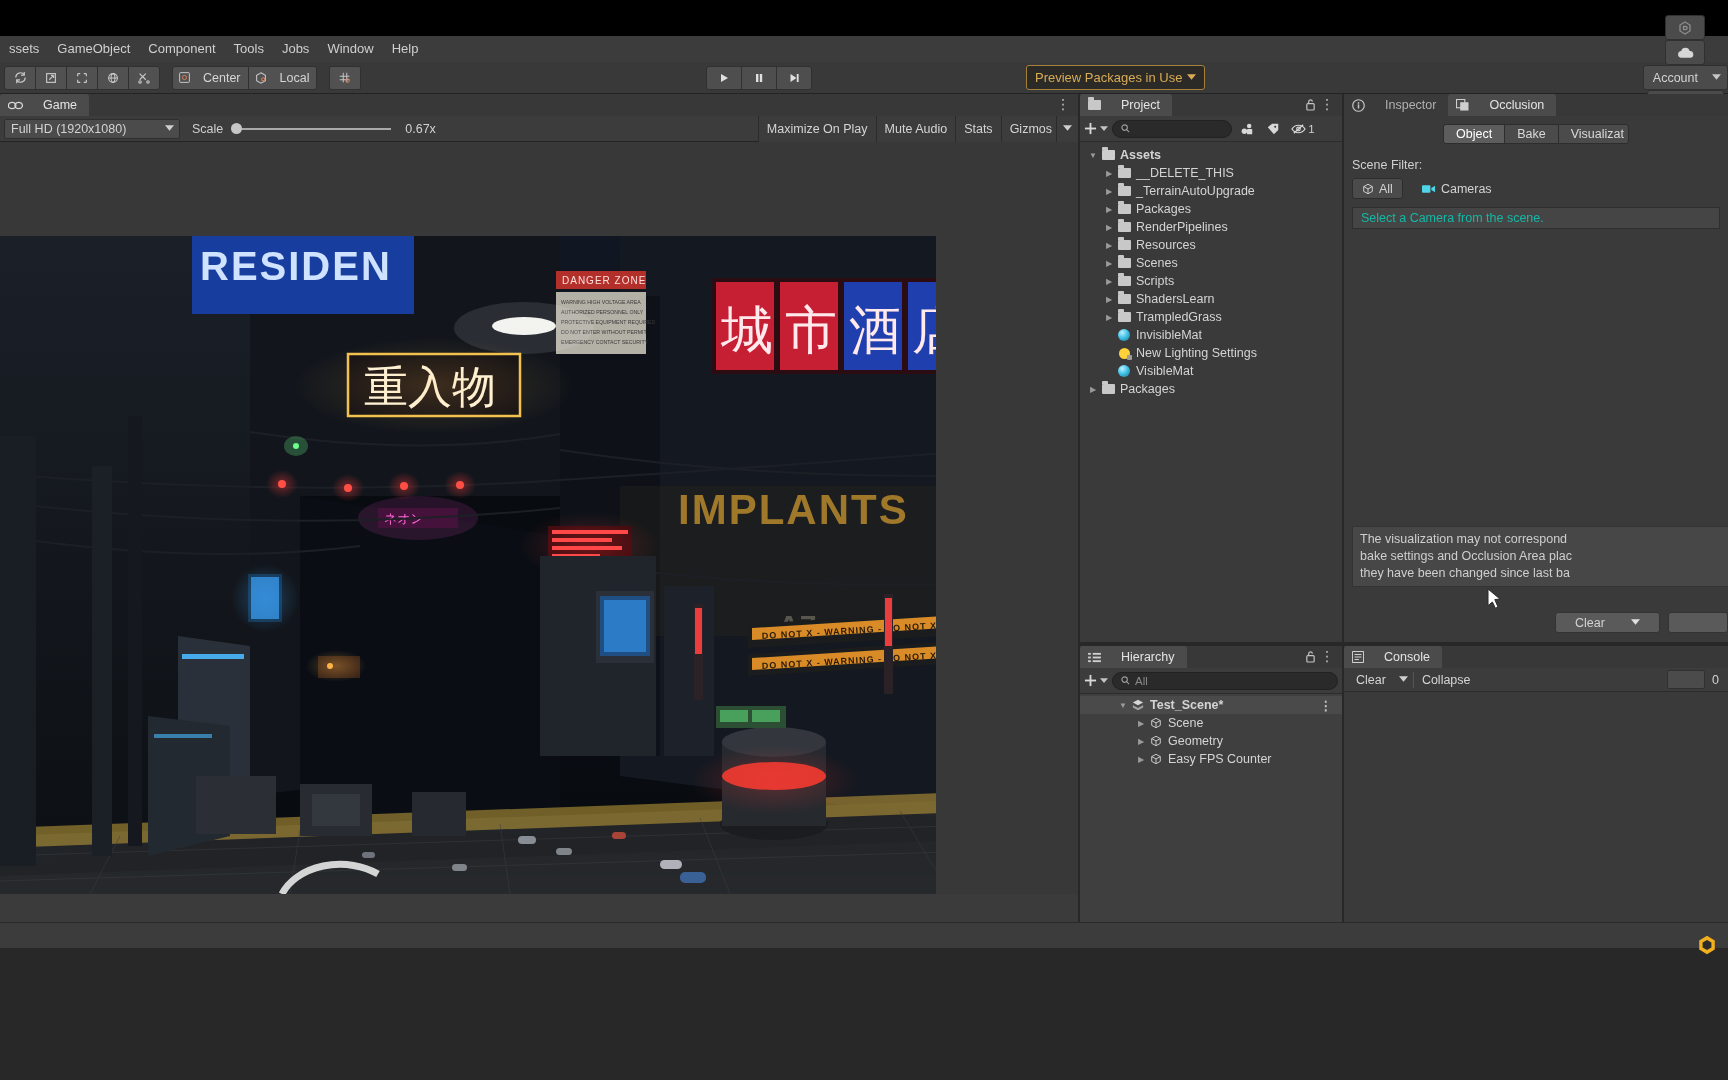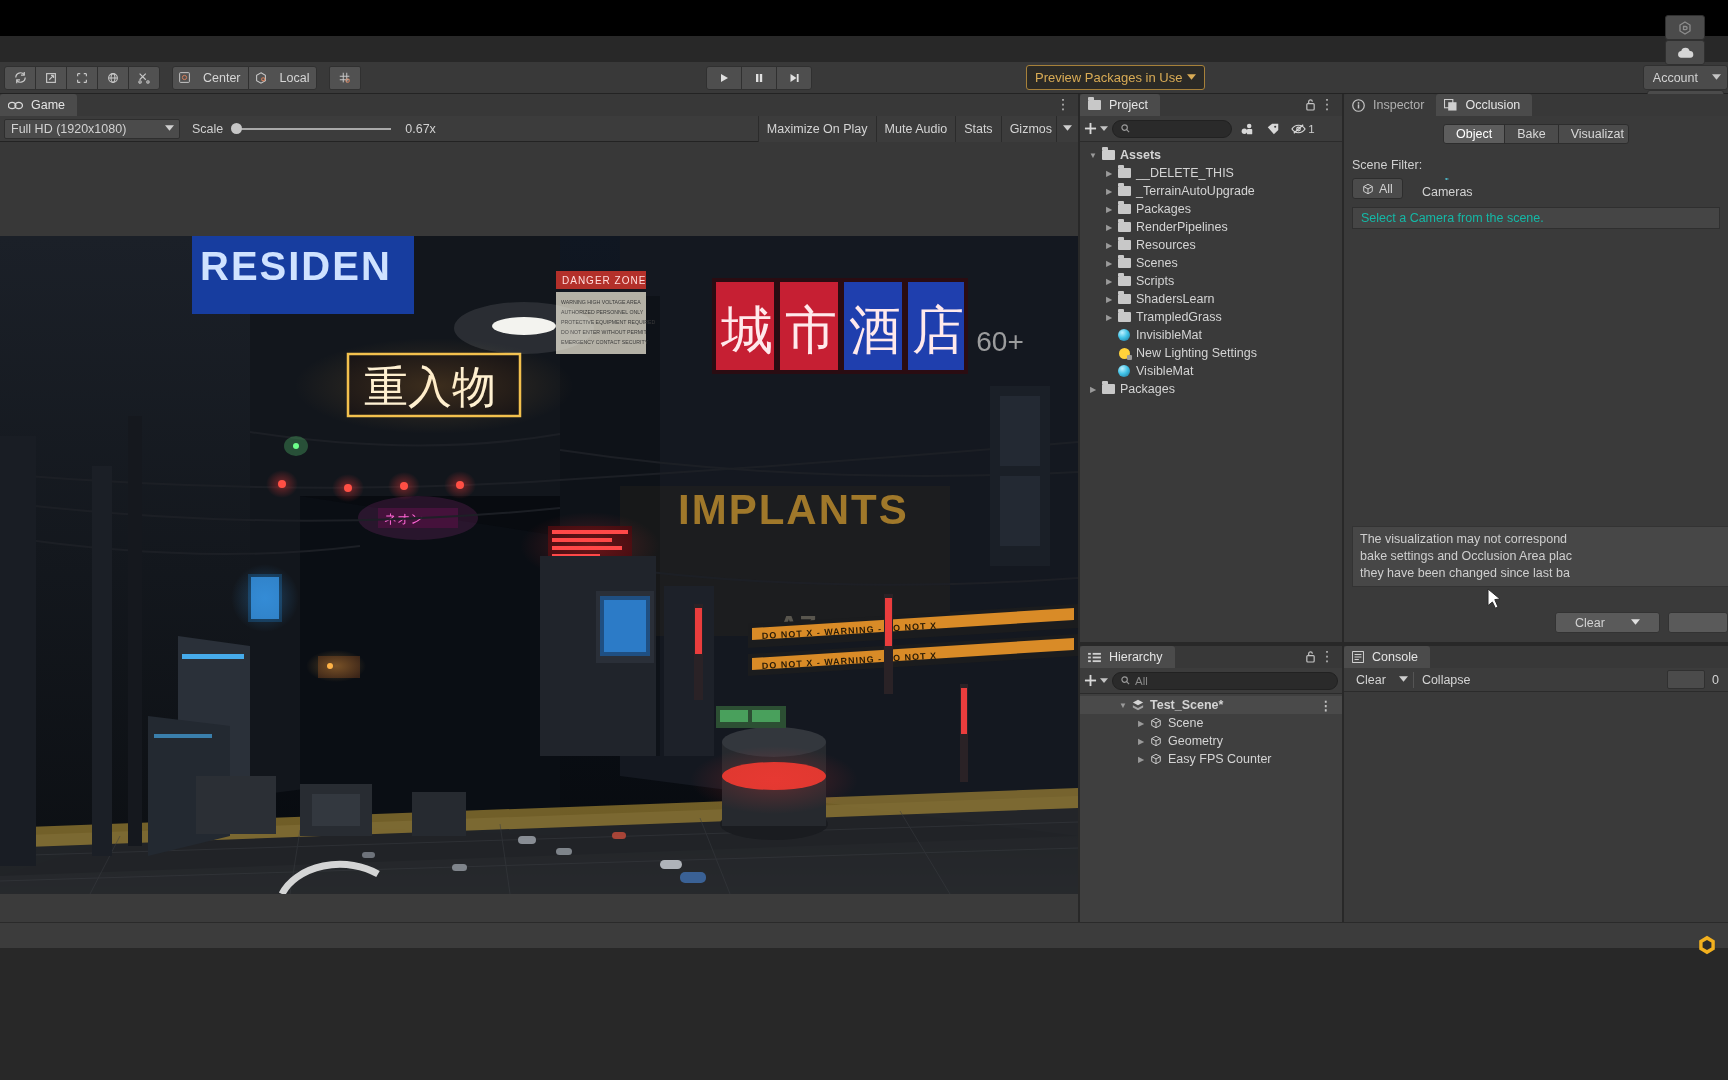--- a/index.html
+++ b/index.html
@@ -60,21 +60,21 @@
   .sqbtn { width:40px;height:25px;background:#4b4b4b;border:1px solid #303030;border-radius:3px;
            display:flex;align-items:center;justify-content:center;margin-left:6px;}
   .dropbtn { height:25px;background:#4b4b4b;border:1px solid #303030;border-radius:3px;
              display:flex;align-items:center;padding:0 6px 0 9px;gap:14px;margin-left:6px;font-size:12.5px;}
 
   
   .gamepanel { position:absolute; left:0; top:94px; width:1078px; height:828px; background:#383838; }
   .tabstrip { height:22px; background:#383838; display:flex; align-items:flex-end; position:relative;}
   .tab {
     height:22px; background:#4b4b4b; display:flex; align-items:center;
-    padding:0 12px 0 8px; gap:8px; font-size:12.5px; color:#e4e4e4;
+    padding:0 12px 0 8px; gap:20px; font-size:12.5px; color:#e4e4e4;
     border-radius:3px 3px 0 0;
   }
   .tab.inactive { background:#3a3a3a; color:#b0b0b0; }
   .kebab { position:absolute; right:8px; top:3px; color:#c3c3c3; font-size:14px; letter-spacing:0; line-height:14px;}
   .gametoolbar {
     height:26px; background:#3c3c3c; border-bottom:1px solid #232323;
     display:flex; align-items:center; gap:0; padding-left:4px;
   }
   .resdd {
     width:176px; height:20px; background:#4b4b4b; border:1px solid #2e2e2e; border-radius:2px;
@@ -83,21 +83,21 @@
   .scalelabel { margin-left:12px; font-size:12.5px; color:#cfcfcf;}
   .slider { position:relative; width:160px; height:16px; margin-left:8px; display:flex; align-items:center;}
   .slider .track { position:absolute; left:8px; right:0; height:2px; background:#a9a9a9;}
   .slider .knob { position:absolute; left:0; width:11px;height:11px;border-radius:50%;background:#c6c6c6;}
   .scaleval { margin-left:14px; font-size:12.5px;}
   .gt-right { margin-left:auto; display:flex; align-items:center; height:26px;}
   .gt-btn { height:26px; display:flex;align-items:center;padding:0 8px; background:#3c3c3c;
             border-left:1px solid #2b2b2b; font-size:12.5px; color:#d4d4d4;}
   .gt-btn.dd { padding-right:4px; gap:6px;}
 
-  .gameview { position:absolute; left:0; top:142px; width:1078px; height:658px; overflow:hidden;
+  .gameview { position:absolute; left:0; top:142px; width:936px; height:658px; overflow:hidden;
               background:#0a0c10; }
   .gv-bottom { position:absolute; left:0; top:800px; width:1078px; height:122px; background:#3b3b3b; }
 
   
   .projectpanel { position:absolute; left:1080px; top:94px; width:262px; height:548px; background:#3a3a3a;}
   .panel-tabstrip { height:22px; background:#383838; display:flex; align-items:flex-end; position:relative;}
   .p-lock { position:absolute; right:26px; top:4px; color:#c3c3c3;}
   .p-kebab { position:absolute; right:8px; top:3px; color:#c3c3c3; font-size:14px; line-height:14px;}
   .projtoolbar { height:26px; background:#3c3c3c; display:flex; align-items:center; padding:0 4px; gap:4px;
                  border-bottom:1px solid #2b2b2b;}
@@ -128,21 +128,21 @@
   .segbar { display:flex; justify-content:center; margin-top:2px;}
   .seg { height:20px; background:#4b4b4b; border:1px solid #2d2d2d; display:flex; align-items:center;
          padding:0 12px; font-size:12.5px; margin-left:-1px; color:#d8d8d8;}
   .seg:first-child{border-radius:3px 0 0 3px; margin-left:0;}
   .seg:last-child{border-radius:0 3px 3px 0;}
   .seg.active { background:#5d5d5d; color:#fff;}
   .sf-label { margin-top:14px; font-size:12.5px; color:#d0d0d0;}
   .sf-row { display:flex; align-items:center; gap:10px; margin-top:6px;}
   .sf-btn { height:21px; background:#4b4b4b; border:1px solid #2d2d2d; border-radius:3px;
             display:flex;align-items:center;padding:0 9px;gap:5px;font-size:12.5px;}
-  .sf-btn.flat { background:transparent;border:none;flex-direction:column;}
+  .sf-btn.flat { background:transparent;border:none;}
   .camerabox { margin-top:8px; height:22px; background:#454545; border:1px solid #2f2f2f;
                display:flex; align-items:center; padding:0 8px; color:#14b8a6; font-size:12.5px;}
   .warnbox { position:absolute; left:8px; top:410px; right:-12px; background:#474747; border:1px solid #333;
              padding:4px 7px; font-size:12.5px; color:#cfcfcf; line-height:17px;}
   .clearrow { position:absolute; left:0; right:0; top:496px; display:flex; justify-content:flex-end; gap:8px; padding-right:0px;}
   .cbtn { height:21px; background:#5a5a5a; border:1px solid #333; border-radius:3px; display:flex;
           align-items:center; justify-content:center; gap:26px; padding:0 10px; font-size:12.5px; min-width:105px;}
   .cbtn2 { height:21px; width:60px; background:#5a5a5a; border:1px solid #333; border-radius:3px;}
   .bakeinfo { position:absolute; left:8px; right:-12px; top:534px; background:#474747; border:1px solid #333;
               padding:3px 8px; font-size:12.5px;}
@@ -173,20 +173,29 @@
 
   .gv-img { position:absolute; inset:0; }
 </style>
 </head>
 <body>
 
 <div class="app">
 
   <div class="topblack"></div>
 
+  <div class="menubar">
+    <div class="mi">ssets</div>
+    <div class="mi">GameObject</div>
+    <div class="mi">Component</div>
+    <div class="mi">Tools</div>
+    <div class="mi">Jobs</div>
+    <div class="mi">Window</div>
+    <div class="mi">Help</div>
+  </div>
 
   <div class="toolbar">
     <div class="tgroup">
       <div class="tbtn">
         <svg width="15" height="15" viewBox="0 0 16 16" fill="none" stroke="#c8c8c8" stroke-width="1.3">
           <path d="M3 8a5 5 0 0 1 9-3M13 8a5 5 0 0 1-9 3"></path>
             <path d="M12 2v3.5H8.5M4 14v-3.5h3.5"></path>
           </svg>
       </div>
       <div class="tbtn">

